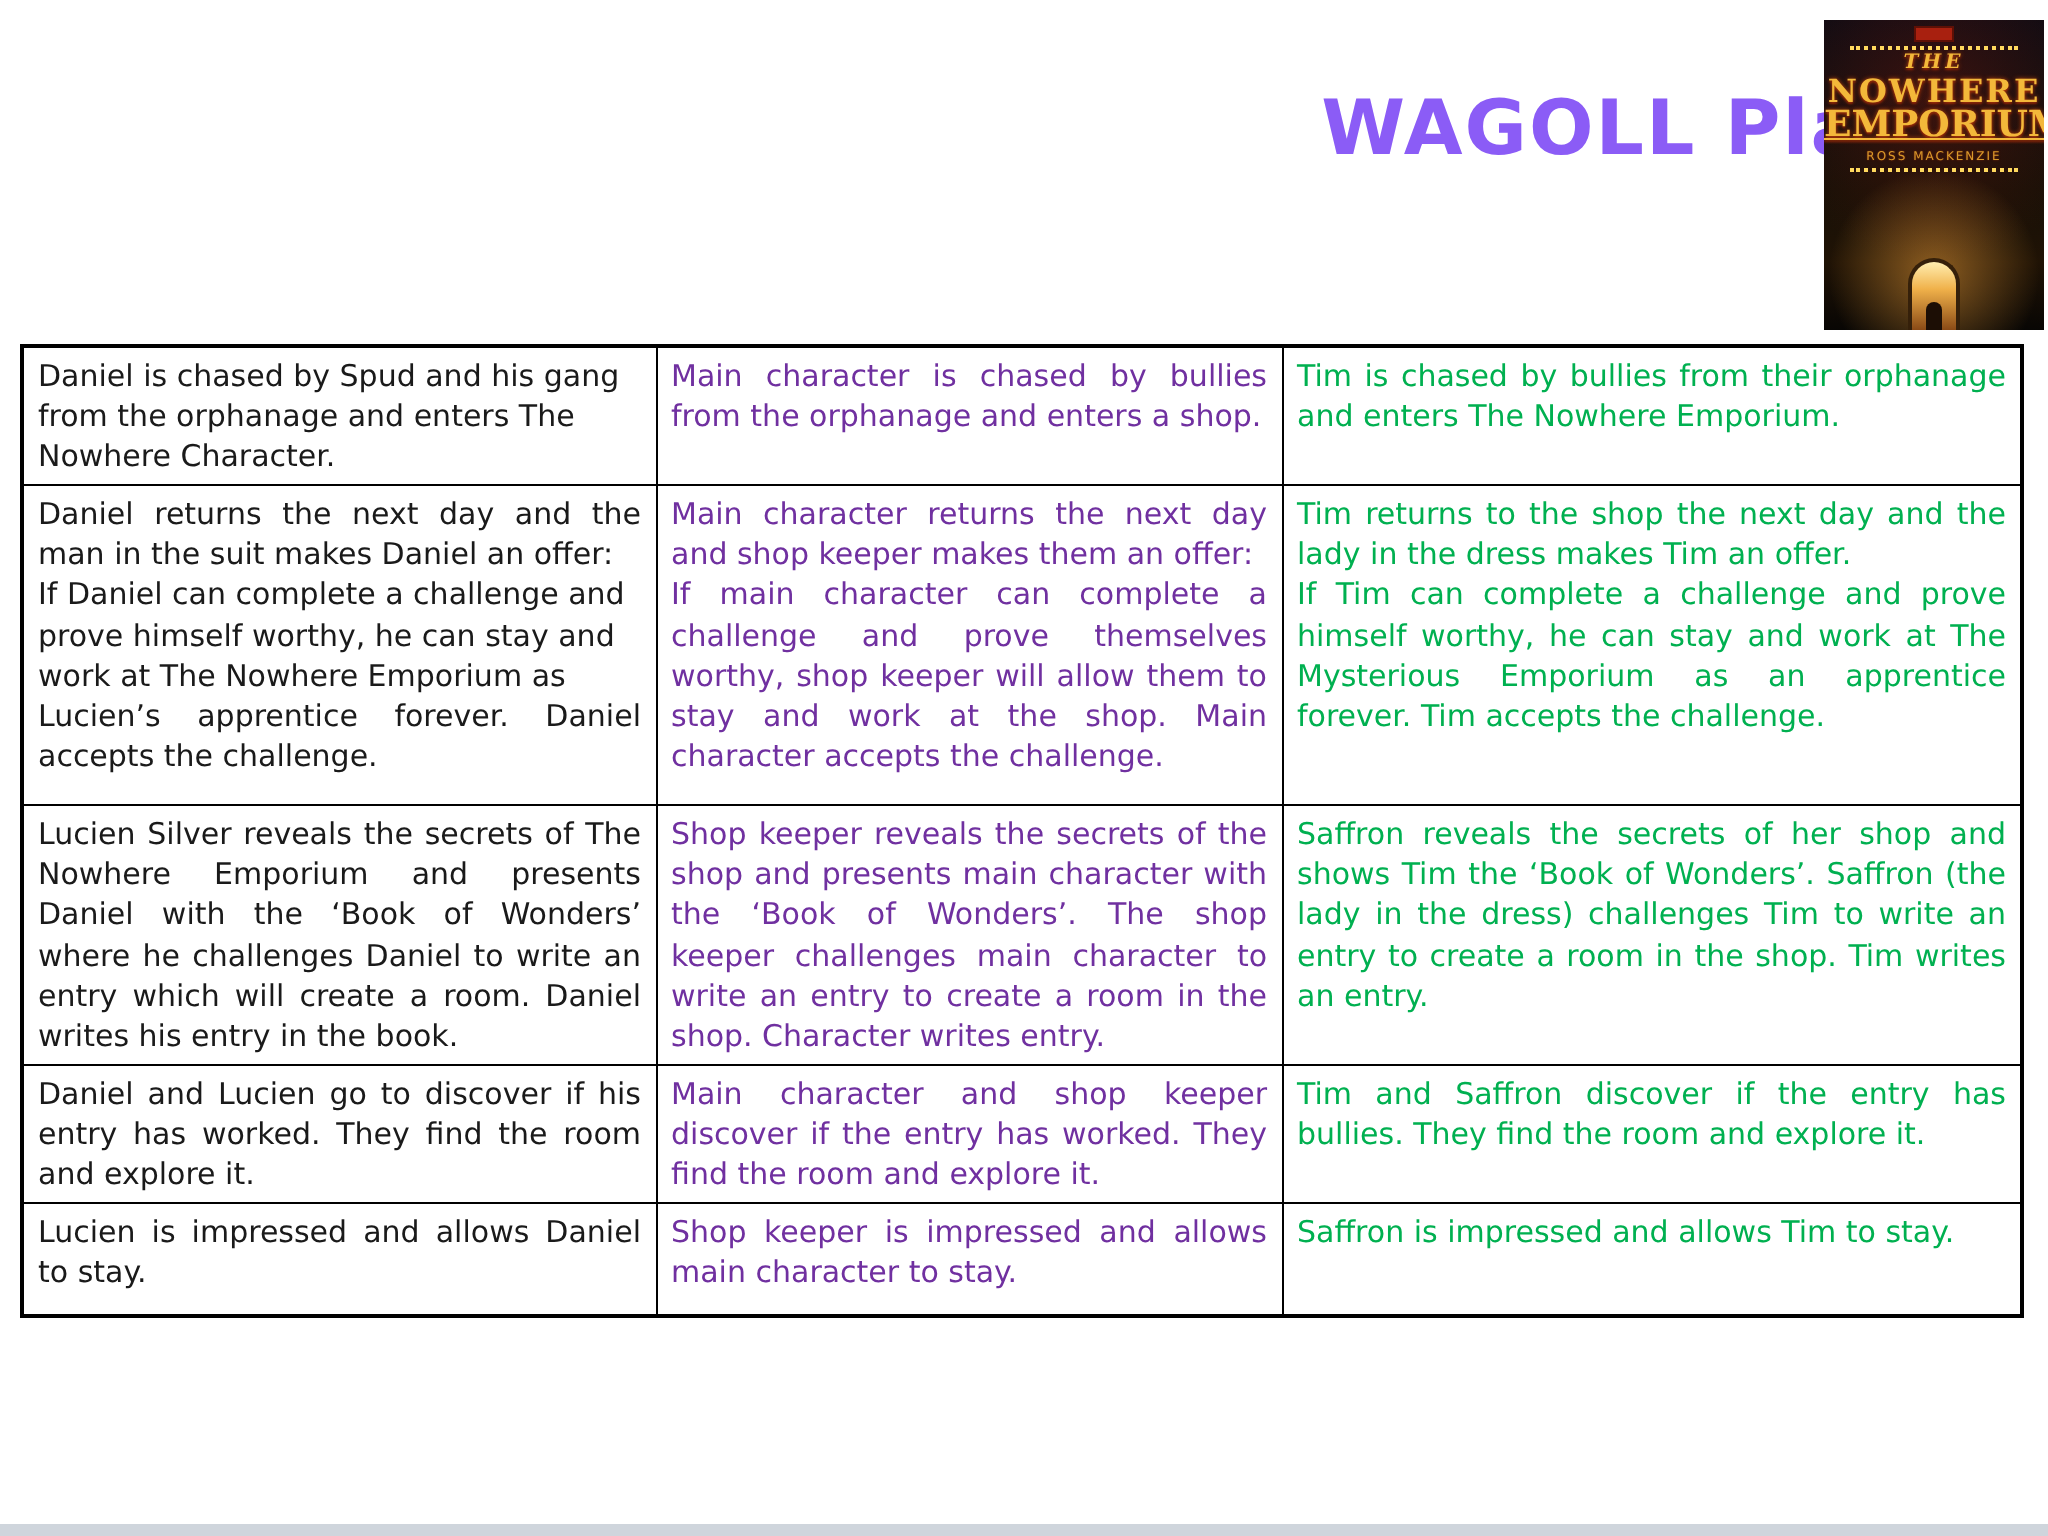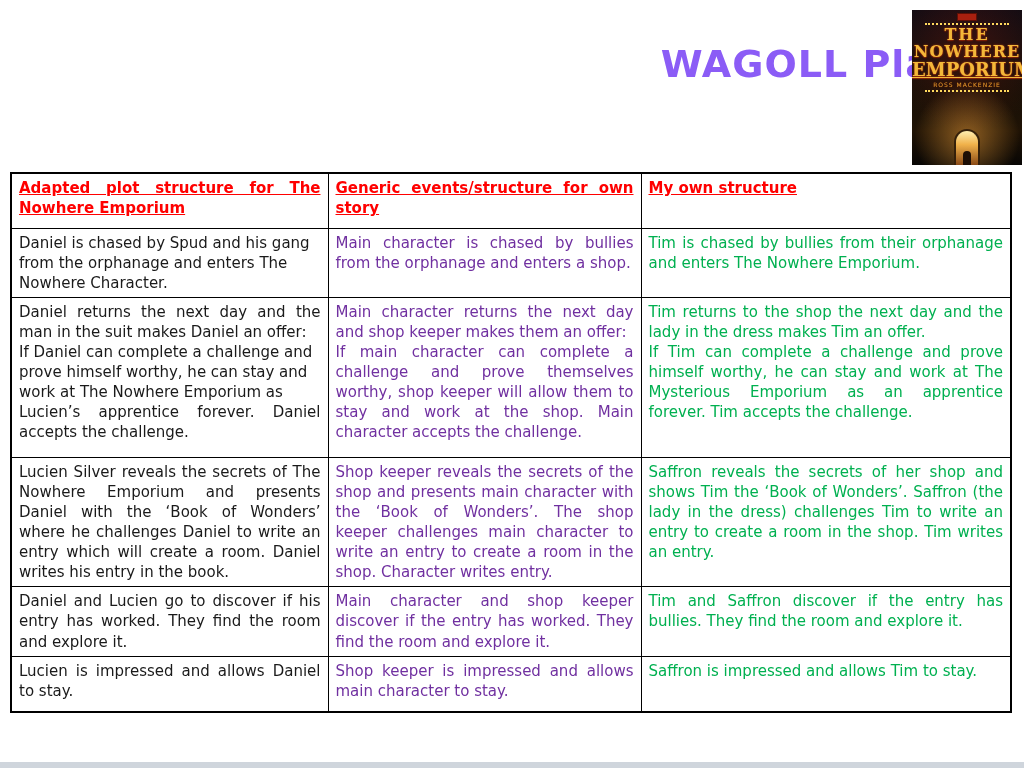--- a/index.html
+++ b/index.html
@@ -52,21 +52,21 @@
     margin: 2px auto;
     border-top: 2px dotted #ffd95e;
   }
   .cover-title {
     font-family: "DejaVu Serif", "Liberation Serif", serif;
     font-weight: bold;
     color: #f3b83a;
     text-shadow: 0 0 2px #c2490e, 0 1px 1px #701505;
     line-height: 1.05;
   }
-  .cover-title .l1 { font-size: 16px; letter-spacing: 2px; }
+  .cover-title .l1 { font-size: 10px; letter-spacing: 2px; font-style: italic; }
   .cover-title .l2 { font-size: 16px; letter-spacing: 1px; }
   .cover-title .l3 { font-size: 18px; letter-spacing: 0px; text-decoration: underline; }
   .cover-author {
     margin-top: 2px;
     font-size: 6px;
     letter-spacing: 1px;
     color: #d89a2b;
     text-shadow: 0 0 1px #8a2a0a;
   }
   .cover-door {
@@ -151,25 +151,20 @@
     </div>
   </div>
 
   <table class="plan">
     <colgroup>
       <col style="width:317px">
       <col style="width:313px">
       <col style="width:370px">
     </colgroup>
     <tbody>
-        <tr class="r-header">
-      <th>Adapted plot structure for The Nowhere Emporium</th>
-      <th>Generic events/structure for own story</th>
-      <th>My own structure</th>
-    </tr>
     <tr class="r1">
       <td class="c-black">Daniel is chased by Spud and his gang
 from the orphanage and enters The
 Nowhere Character.</td>
       <td class="c-purple">Main character is chased by bullies from the orphanage and enters a shop.</td>
       <td class="c-green">Tim is chased by bullies from their orphanage and enters The Nowhere Emporium.</td>
     </tr>
     <tr class="r2">
       <td class="c-black">Daniel returns the next day and the man in the suit makes Daniel an offer:
 If Daniel can complete a challenge and

